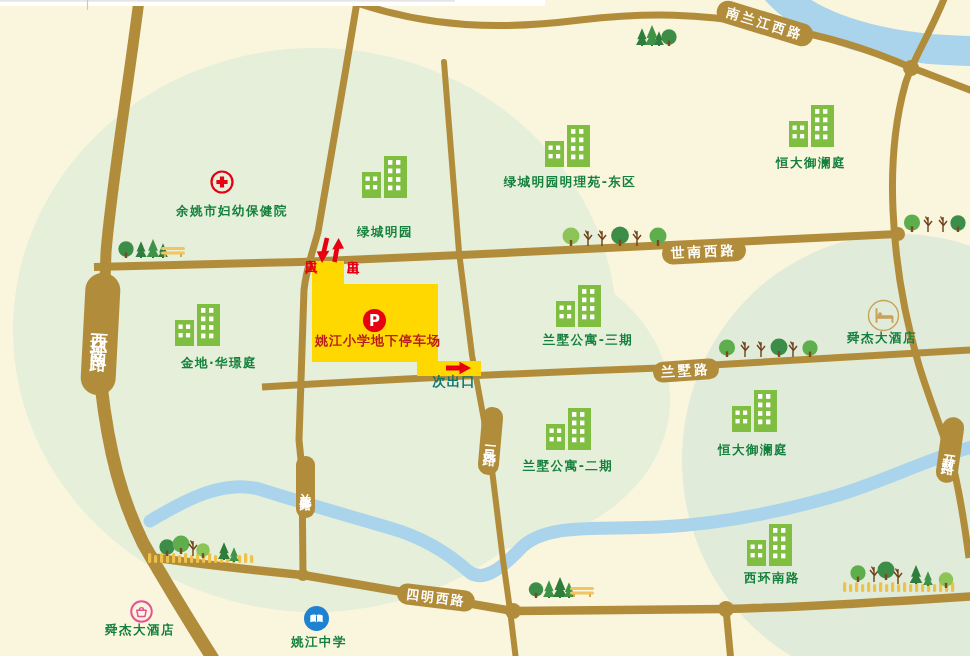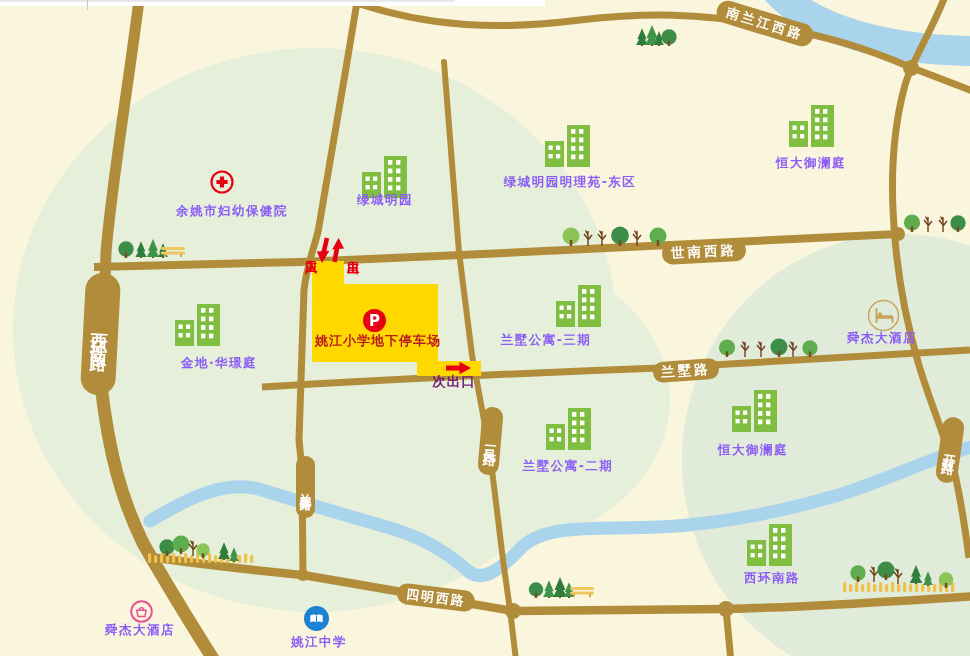--- a/index.html
+++ b/index.html
@@ -4,30 +4,30 @@
 <style>
   html,body{margin:0;padding:0;background:#fff;}
   .map-root{position:relative;width:970px;height:656px;background:#FAF5DD;overflow:hidden;
     font-family:"DejaVu Sans","Liberation Sans",sans-serif;}
   svg{display:block;}
   #geo{position:absolute;left:0;top:0;}
   .pill{position:absolute;display:flex;align-items:center;justify-content:center;
     background:#B18D3B;color:#fff;font-weight:700;white-space:nowrap;z-index:30;}
   .pill.v{writing-mode:vertical-rl;text-orientation:upright;}
   .poi-marker{position:absolute;z-index:40;}
-  .poi-label{position:absolute;transform:translate(-50%,-50%);color:#8b5cf6;font-size:12.5px;
+  .poi-label{position:absolute;transform:translate(-50%,-50%);color:#15803d;font-size:12.5px;
     font-weight:600;letter-spacing:1.5px;white-space:nowrap;z-index:40;}
   .p-icon{position:absolute;left:363px;top:309px;width:23px;height:23px;border-radius:50%;
     background:#E60012;color:#fff;font-weight:700;font-size:15px;display:flex;align-items:center;
     justify-content:center;z-index:45;}
   .parking-label{position:absolute;left:378px;top:341px;transform:translate(-50%,-50%);
     color:#b91c1c;font-size:13px;font-weight:700;letter-spacing:1px;white-space:nowrap;z-index:45;}
   .ent-v{position:absolute;writing-mode:vertical-rl;text-orientation:upright;color:#E60012;
     font-weight:700;font-size:12.5px;letter-spacing:1px;transform:translate(-50%,-50%);z-index:46;line-height:1;}
-  .ent-h{position:absolute;color:#701a75;font-weight:700;font-size:13.5px;letter-spacing:1px;
+  .ent-h{position:absolute;color:#0f766e;font-weight:700;font-size:13.5px;letter-spacing:1px;
     transform:translate(-50%,-50%);white-space:nowrap;z-index:46;}
 </style>
 </head>
 <body>
 
 <div class="map-root">
 
   <svg id="geo" width="970" height="656" viewBox="0 0 970 656">
 
     <ellipse cx="315" cy="330" rx="302" ry="282" fill="#E5EFD9"></ellipse>
@@ -267,21 +267,21 @@
           <rect x="27" y="6" width="4.4" height="4.8" fill="#fff"></rect>
           <rect x="35" y="6" width="4.4" height="4.8" fill="#fff"></rect>
           <rect x="27" y="14.5" width="4.4" height="4.8" fill="#fff"></rect>
           <rect x="35" y="14.5" width="4.4" height="4.8" fill="#fff"></rect>
           <rect x="27" y="23" width="4.4" height="4.8" fill="#fff"></rect>
           <rect x="35" y="23" width="4.4" height="4.8" fill="#fff"></rect>
           <rect x="27" y="31.5" width="4.4" height="4.8" fill="#fff"></rect>
           <rect x="35" y="31.5" width="4.4" height="4.8" fill="#fff"></rect>
         </svg>
       </div>
-      <div class="poi-label" style="left: 385px; top: 200px;">绿城明园</div>
+      <div class="poi-label" style="left: 385px; top: 232px;">绿城明园</div>
       <div class="poi-marker" style="left: 544px; top: 123px;">
         <svg width="48" height="44" viewBox="0 0 48 44">
       <rect x="1" y="18" width="19" height="26" fill="#7FBE41"></rect>
       <rect x="23" y="2" width="23" height="42" fill="#7FBE41"></rect>
           <rect x="4.5" y="22.5" width="4.2" height="4.4" fill="#fff"></rect>
           <rect x="12" y="22.5" width="4.2" height="4.4" fill="#fff"></rect>
           <rect x="4.5" y="31" width="4.2" height="4.4" fill="#fff"></rect>
           <rect x="12" y="31" width="4.2" height="4.4" fill="#fff"></rect>
           <rect x="27" y="6" width="4.4" height="4.8" fill="#fff"></rect>
           <rect x="35" y="6" width="4.4" height="4.8" fill="#fff"></rect>
@@ -343,21 +343,21 @@
           <rect x="27" y="6" width="4.4" height="4.8" fill="#fff"></rect>
           <rect x="35" y="6" width="4.4" height="4.8" fill="#fff"></rect>
           <rect x="27" y="14.5" width="4.4" height="4.8" fill="#fff"></rect>
           <rect x="35" y="14.5" width="4.4" height="4.8" fill="#fff"></rect>
           <rect x="27" y="23" width="4.4" height="4.8" fill="#fff"></rect>
           <rect x="35" y="23" width="4.4" height="4.8" fill="#fff"></rect>
           <rect x="27" y="31.5" width="4.4" height="4.8" fill="#fff"></rect>
           <rect x="35" y="31.5" width="4.4" height="4.8" fill="#fff"></rect>
         </svg>
       </div>
-      <div class="poi-label" style="left: 546px; top: 340px;">兰墅公寓-三期</div>
+      <div class="poi-label" style="left: 588px; top: 340px;">兰墅公寓-三期</div>
       <div class="poi-marker" style="left: 545px; top: 406px;">
         <svg width="48" height="44" viewBox="0 0 48 44">
       <rect x="1" y="18" width="19" height="26" fill="#7FBE41"></rect>
       <rect x="23" y="2" width="23" height="42" fill="#7FBE41"></rect>
           <rect x="4.5" y="22.5" width="4.2" height="4.4" fill="#fff"></rect>
           <rect x="12" y="22.5" width="4.2" height="4.4" fill="#fff"></rect>
           <rect x="4.5" y="31" width="4.2" height="4.4" fill="#fff"></rect>
           <rect x="12" y="31" width="4.2" height="4.4" fill="#fff"></rect>
           <rect x="27" y="6" width="4.4" height="4.8" fill="#fff"></rect>
           <rect x="35" y="6" width="4.4" height="4.8" fill="#fff"></rect>

